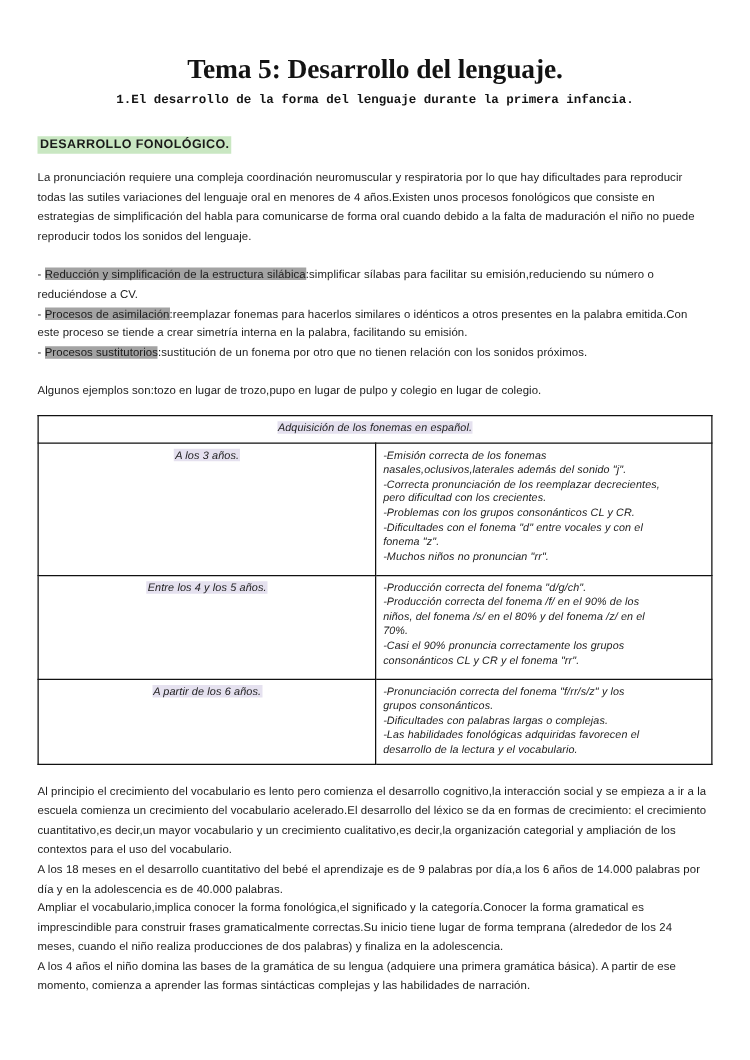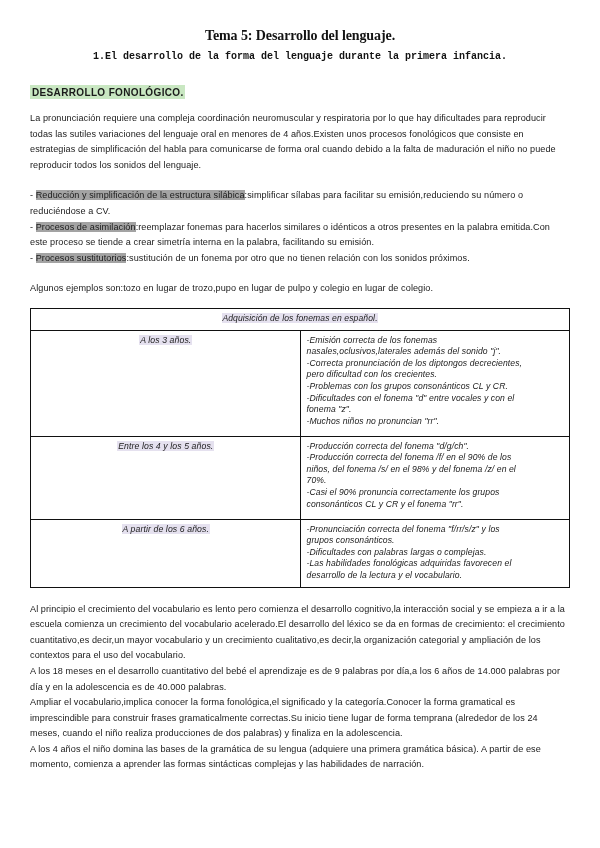--- a/index.html
+++ b/index.html
@@ -15,26 +15,26 @@
   .page {
     position: relative;
     width: 600px;
     height: 848px;
     padding: 0 30px;
   }
 
   
   .title {
     font-family: "Liberation Serif", serif;
-    font-size: 14px;
+    font-size: 22px;
     font-weight: 700;
     text-align: center;
     letter-spacing: -0.1px;
     margin: 0;
-    padding-top: 28px;
+    padding-top: 42px;
     color: #131313;
   }
   .subtitle {
     font-family: Liberation Mono, monospace;
     font-size: 10px;
     font-weight: 700;
     text-align: center;
     margin: 0;
     padding-top: 7px;
     color: #131313;
@@ -150,37 +150,37 @@
           </td>
         </tr>
 
         <tr class="r1">
           <td class="age-cell">
             <span class="age-lbl">A los 3 años.</span>
           </td>
           <td class="desc-cell">
             <span class="li">-Emisión correcta de los fonemas</span>
             <span class="li">nasales,oclusivos,laterales además del sonido "j".</span>
-            <span class="li">-Correcta pronunciación de los diptongos decrecientes,</span>
+            <span class="li">-Correcta pronunciación de los reemplazar decrecientes,</span>
             <span class="li">pero dificultad con los crecientes.</span>
             <span class="li">-Problemas con los grupos consonánticos CL y CR.</span>
             <span class="li">-Dificultades con el fonema "d" entre vocales y con el</span>
             <span class="li">fonema "z".</span>
             <span class="li">-Muchos niños no pronuncian "rr".</span>
           </td>
         </tr>
 
         <tr class="r2">
           <td class="age-cell">
             <span class="age-lbl">Entre los 4 y los 5 años.</span>
           </td>
           <td class="desc-cell">
             <span class="li">-Producción correcta del fonema "d/g/ch".</span>
             <span class="li">-Producción correcta del fonema /f/ en el 90% de los</span>
-            <span class="li">niños, del fonema /s/ en el 98% y del fonema /z/ en el</span>
+            <span class="li">niños, del fonema /s/ en el 80% y del fonema /z/ en el</span>
             <span class="li">70%.</span>
             <span class="li">-Casi el 90% pronuncia correctamente los grupos</span>
             <span class="li">consonánticos CL y CR y el fonema "rr".</span>
           </td>
         </tr>
 
         <tr class="r3">
           <td class="age-cell">
             <span class="age-lbl">A partir de los 6 años.</span>
           </td>

